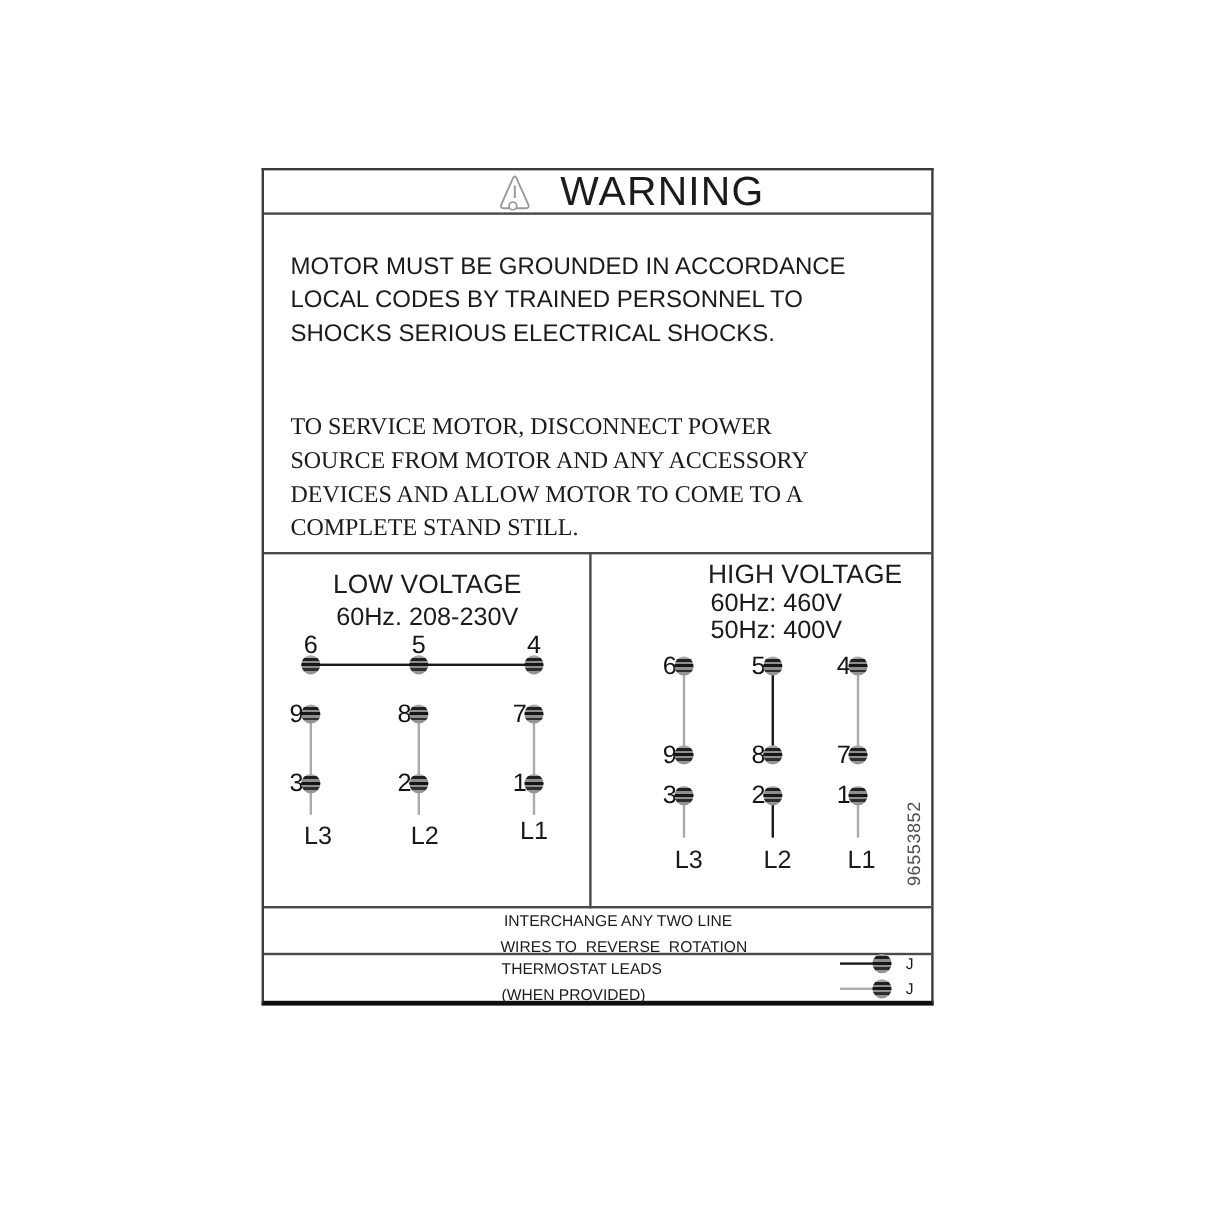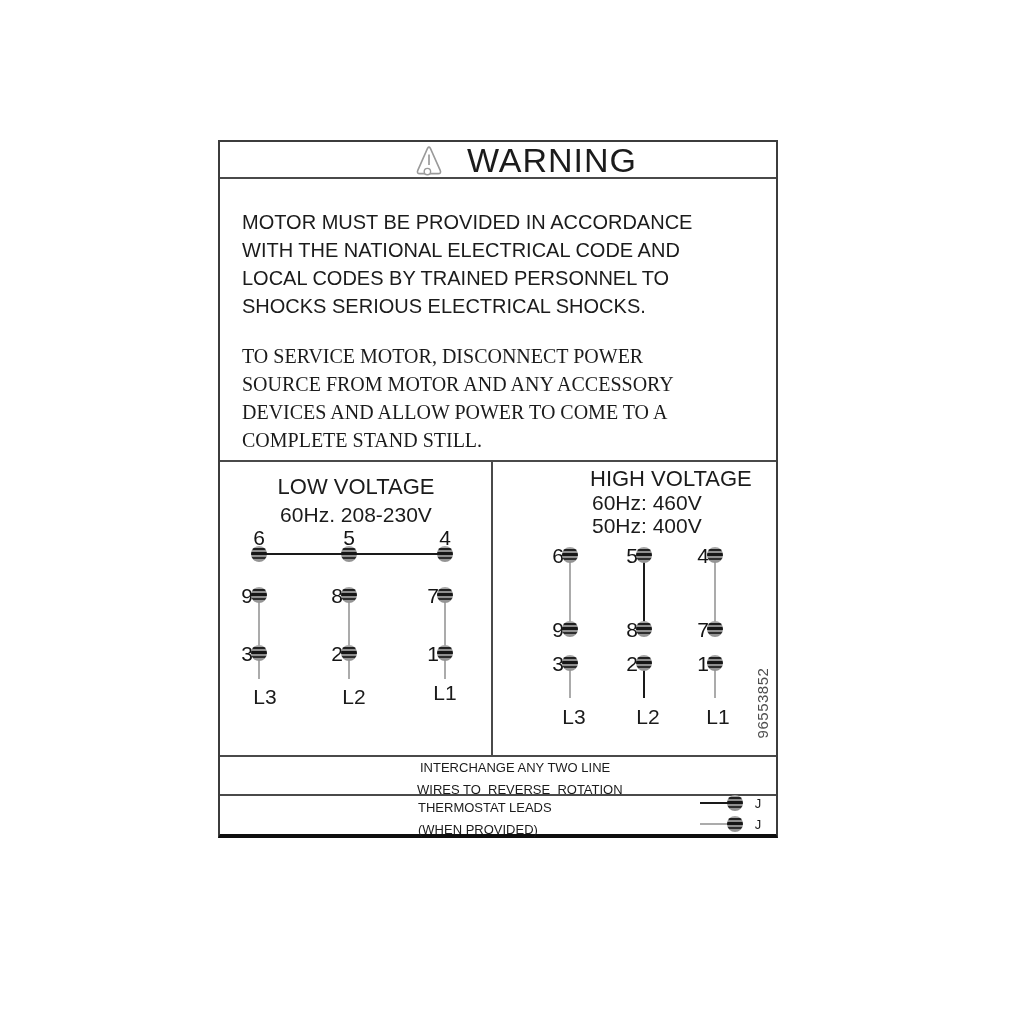--- a/index.html
+++ b/index.html
@@ -39,29 +39,28 @@
 
     <svg class="warn-icon" width="30" height="32" viewBox="0 0 30 32">
       <path d="M13.6 3.2 Q15 1.1 16.3 3.2 L26.2 25.4 Q27.5 28.6 24.2 28.6 L5.8 28.6 Q2.5 28.6 3.8 25.4 Z" fill="none" stroke="#9a9a9a" stroke-width="1.6"></path>
       <line x1="15" y1="9.5" x2="15" y2="20" stroke="#9a9a9a" stroke-width="1.7"></line>
       <circle cx="13.4" cy="26.6" r="3.2" fill="#ffffff" stroke="#9a9a9a" stroke-width="1.4"></circle>
     </svg>
     <div class="warn-title">WARNING</div>
     <div class="hline" style="top:35px;"></div>
 
     <div class="para" style="top:66px;">
-      <div>MOTOR MUST BE PROVIDED IN ACCORDANCE</div>
-      <div>WITH THE NATIONAL ELECTRICAL CODE AND</div>
+      <div>MOTOR MUST BE GROUNDED IN ACCORDANCE</div>
       <div>LOCAL CODES BY TRAINED PERSONNEL TO</div>
       <div>SHOCKS SERIOUS ELECTRICAL SHOCKS.</div>
     </div>
     <div class="para" style="top:200px;font-family:Liberation Serif, serif;">
       <div>TO SERVICE MOTOR, DISCONNECT POWER</div>
       <div>SOURCE FROM MOTOR AND ANY ACCESSORY</div>
-      <div>DEVICES AND ALLOW POWER TO COME TO A</div>
+      <div>DEVICES AND ALLOW MOTOR TO COME TO A</div>
       <div>COMPLETE STAND STILL.</div>
     </div>
 
     <div class="hline" style="top:318px;"></div>
     <div class="vline" style="left:271px;top:318px;height:297px;"></div>
 
     <div class="ctext t22" style="left:136px;top:345px;">LOW VOLTAGE</div>
     <div class="ctext t21" style="left:136px;top:373px;">60Hz. 208-230V</div>
 
     <div class="wire black" style="left:39px;top:411px;width:186px;height:2px;"></div>

